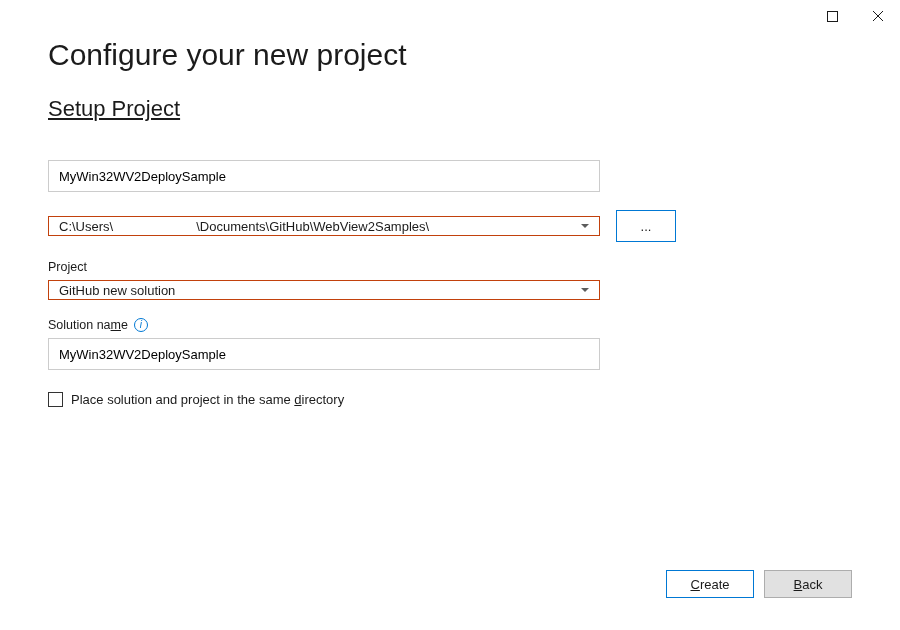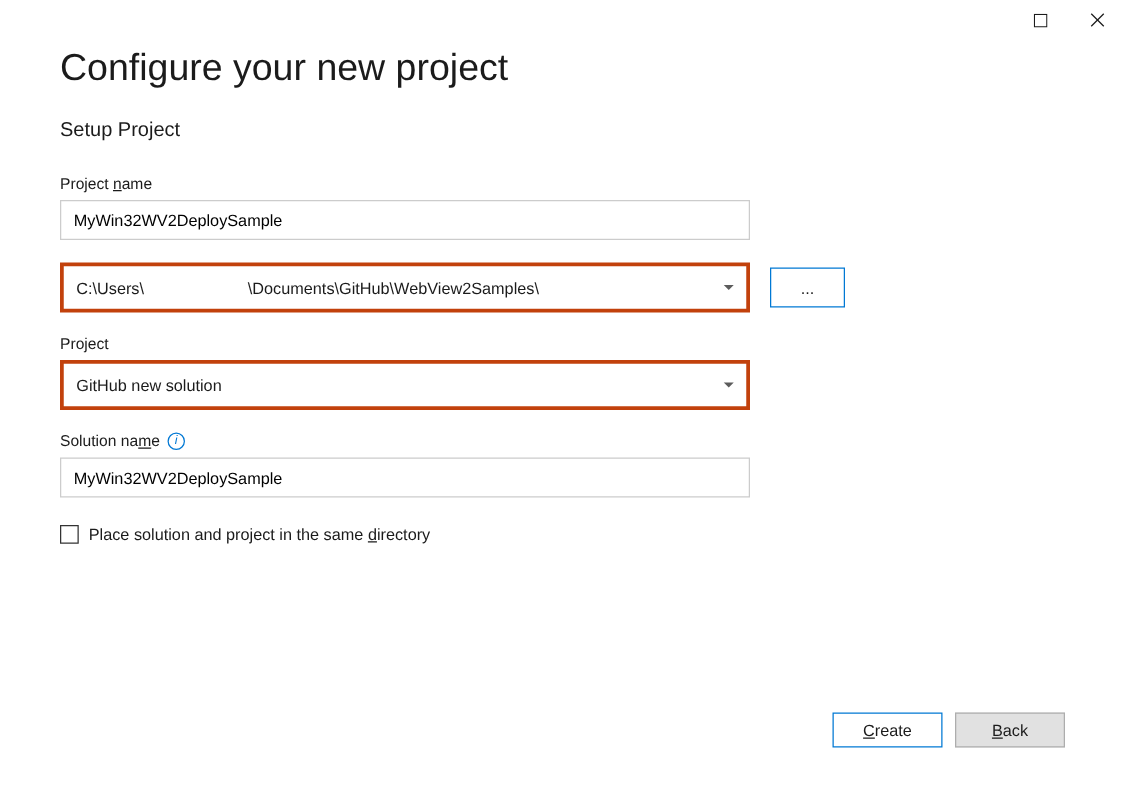--- a/index.html
+++ b/index.html
@@ -30,24 +30,25 @@
     .content {
       padding: 8px 48px 0 48px;
     }
     .heading {
       font-size: 30px;
       font-weight: 400;
       color: #1b1b1b;
       margin-bottom: 24px;
     }
     .subheading {
-      font-size: 16px;
+      font-size: 22px;
       font-weight: 400;
       color: #1b1b1b;
-      margin-bottom: 26px;
+      margin-bottom: 38px;
+      text-decoration: underline;
     }
     .field-label {
       font-size: 12.5px;
       color: #1b1b1b;
       margin-bottom: 6px;
       display: flex;
       align-items: center;
       gap: 6px;
     }
     .underline { text-decoration: underline; }
@@ -62,22 +63,22 @@
       background: #fff;
     }
     .field { margin-bottom: 18px; }
     .row {
       display: flex;
       align-items: center;
       gap: 16px;
     }
     .combo {
       width: 552px;
-      height: 40px;
-      border: 3px solid #c2410c;
+      height: 20px;
+      border: 1px solid #c2410c;
       padding: 0 10px;
       font-size: 13px;
       display: flex;
       align-items: center;
       justify-content: space-between;
       background: #fff;
       cursor: default;
     }
     .caret-down {
       width: 0; height: 0;
@@ -162,23 +163,20 @@
         <line x1="11" y1="1" x2="1" y2="11" stroke="#1b1b1b" stroke-width="1"></line>
       </svg>
   </div>
 </div>
 
 <div class="content">
   <h1 class="heading">Configure your new project</h1>
   <h2 class="subheading">Setup Project</h2>
 
   <div class="field">
-    <div class="field-label">
-      <span><span>Project </span><span class="underline">n</span><span>ame</span></span>
-    </div>
     <input class="input" type="text" value="MyWin32WV2DeploySample" style="">
   </div>
 
   <div class="field">
     <div class="row">
       <div class="combo">
         <span style="white-space:pre;">C:\Users\                       \Documents\GitHub\WebView2Samples\</span>
         <span class="caret-down"></span>
       </div>
       <div class="browse">

